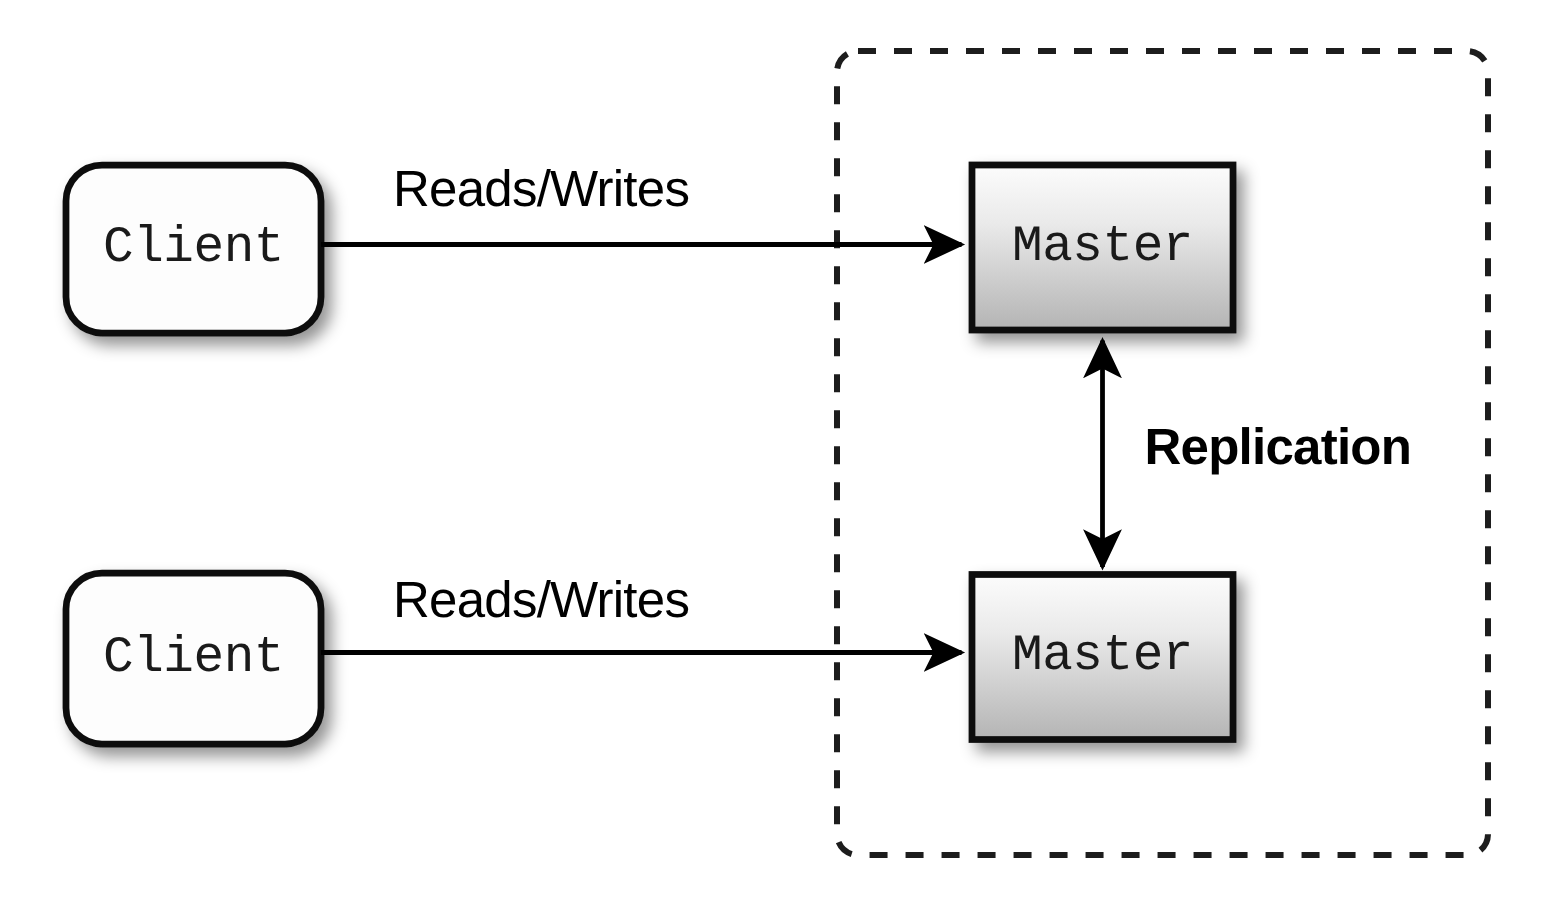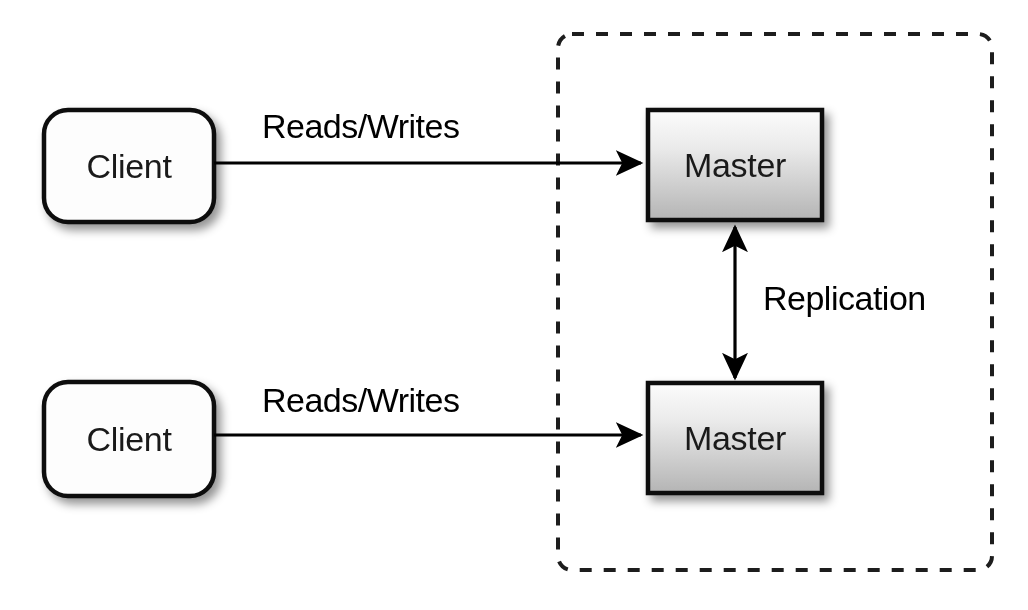--- a/index.html
+++ b/index.html
@@ -21,21 +21,21 @@
     top: 0;
     width: 1028px;
     height: 610px;
   }
   .node-label {
     position: absolute;
     display: flex;
     align-items: center;
     justify-content: center;
     color: #1a1a1a;
-    font-family: Liberation Sans, sans-serif;
+    font-family: Liberation Mono, monospace;
     font-size: 34px;
     font-weight: 400;
     letter-spacing: -0.3px;
     white-space: nowrap;
     pointer-events: none;
   }
   .edge-label {
     position: absolute;
     color: #000000;
     font-family: "Liberation Sans", sans-serif;
@@ -98,15 +98,15 @@
   </div>
 
   <div class="node-label" style="left:648px; top:383px; width:174px; height:110px;">
     <span>Master</span>
   </div>
 
   <div class="edge-label" style="left:262px; top:107px;">Reads/Writes</div>
 
   <div class="edge-label" style="left:262px; top:381px;">Reads/Writes</div>
 
-  <div class="edge-label" style="left:763px; top:279px;">Replication</div>
+  <div class="edge-label" style="left:763px; top:279px;font-weight:bold;">Replication</div>
 
 </div>
 
 </body></html>

